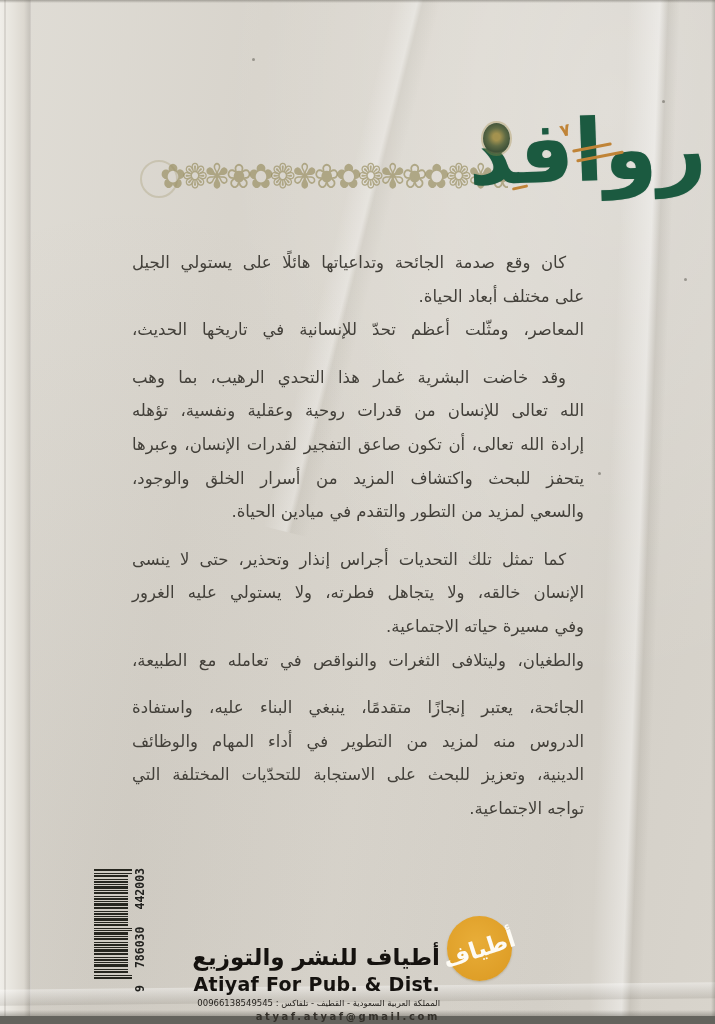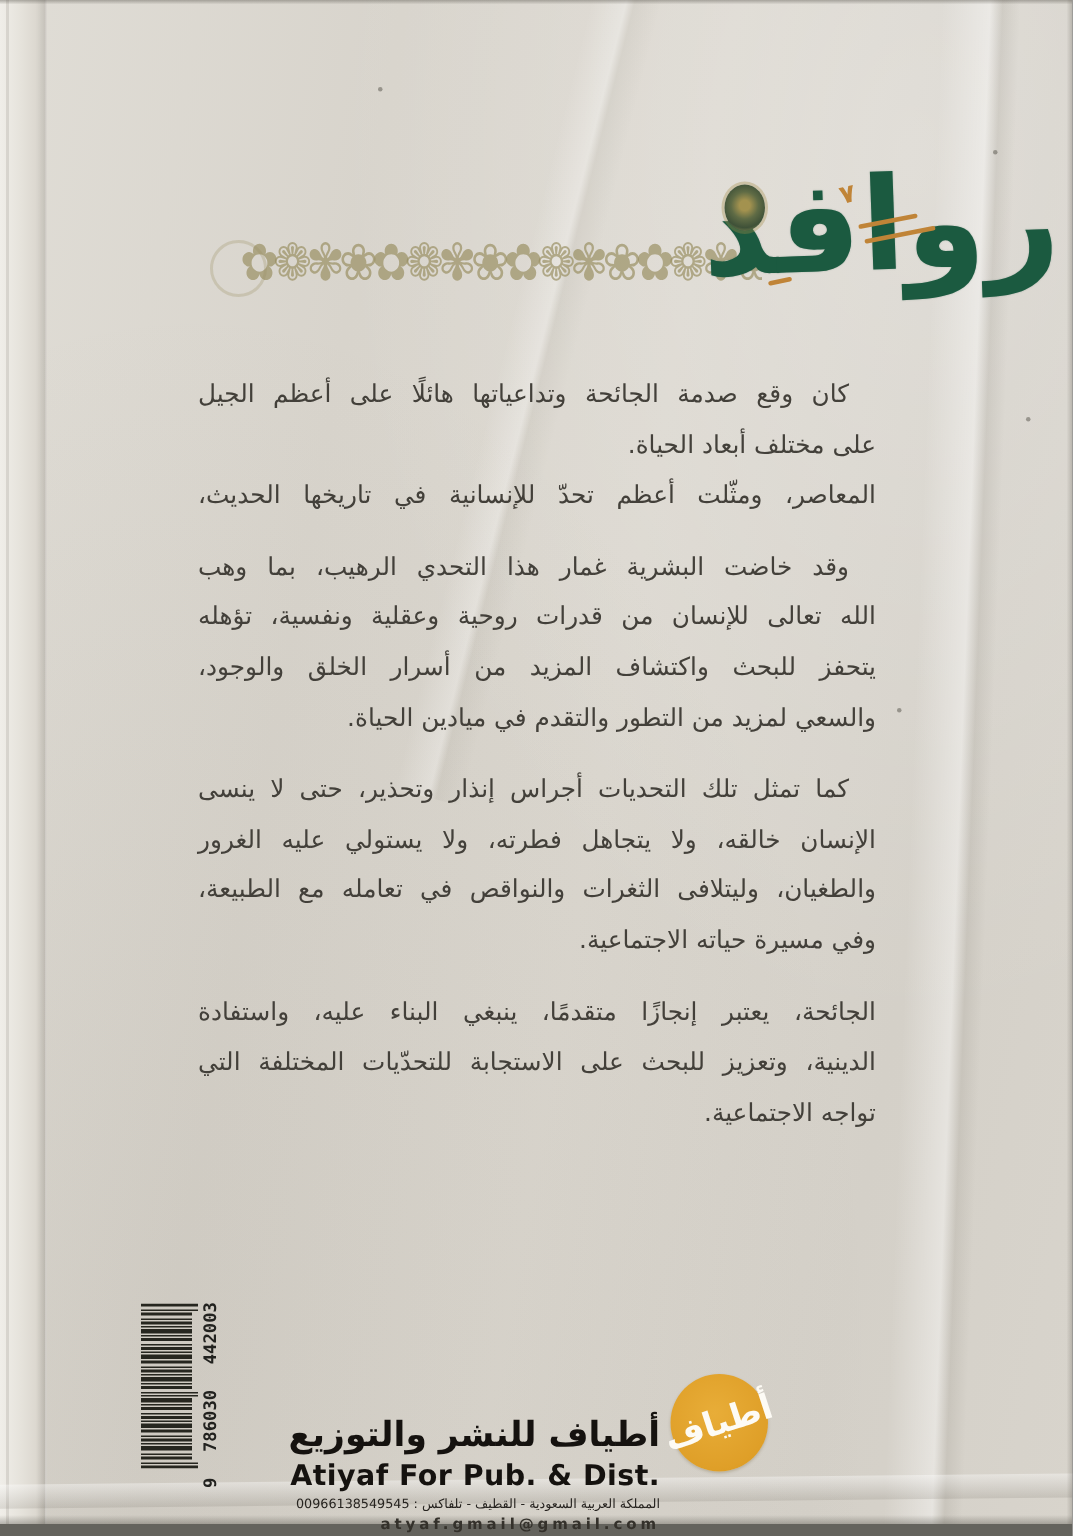--- a/index.html
+++ b/index.html
@@ -91,38 +91,40 @@
   <div class="ornament-band">✿❁✾❀✿❁✾❀✿❁✾❀✿❁✾❀✿❁✾❀</div>
   <div class="brand-word">روافد</div>
   <div class="medallion"></div>
   <div class="gold-chevron">٧</div>
   <div class="gold-slash s1"></div>
   <div class="gold-slash s2"></div>
   <div class="gold-dash"></div>
 
   <div class="body-text">
     <div class="para">
-      <div class="line first">كان وقع صدمة الجائحة وتداعياتها هائلًا على أعظم الجيل</div>
+      <div class="line first">كان وقع صدمة الجائحة وتداعياتها هائلًا على يستولي الجيل</div>
       <div class="line last">على مختلف أبعاد الحياة.</div>
       <div class="line">المعاصر، ومثّلت أعظم تحدّ للإنسانية في تاريخها الحديث،</div>
     </div>
     <div class="para">
       <div class="line first">وقد خاضت البشرية غمار هذا التحدي الرهيب، بما وهب</div>
       <div class="line">الله تعالى للإنسان من قدرات روحية وعقلية ونفسية، تؤهله</div>
+      <div class="line">إرادة الله تعالى، أن تكون صاعق التفجير لقدرات الإنسان، وعبرها</div>
       <div class="line">يتحفز للبحث واكتشاف المزيد من أسرار الخلق والوجود،</div>
       <div class="line last">والسعي لمزيد من التطور والتقدم في ميادين الحياة.</div>
     </div>
     <div class="para">
       <div class="line first">كما تمثل تلك التحديات أجراس إنذار وتحذير، حتى لا ينسى</div>
       <div class="line">الإنسان خالقه، ولا يتجاهل فطرته، ولا يستولي عليه الغرور</div>
+      <div class="line last">وفي مسيرة حياته الاجتماعية.</div>
       <div class="line">والطغيان، وليتلافى الثغرات والنواقص في تعامله مع الطبيعة،</div>
-      <div class="line last">وفي مسيرة حياته الاجتماعية.</div>
     </div>
     <div class="para">
       <div class="line">الجائحة، يعتبر إنجازًا متقدمًا، ينبغي البناء عليه، واستفادة</div>
+      <div class="line">الدروس منه لمزيد من التطوير في أداء المهام والوظائف</div>
       <div class="line">الدينية، وتعزيز للبحث على الاستجابة للتحدّيات المختلفة التي</div>
       <div class="line last">تواجه الاجتماعية.</div>
     </div>
   </div>
 
   <div class="barcode-wrap">
     <div class="barcode">
       <svg class="bc-bars" width="110" height="38" viewBox="0 0 110 38">
         <g fill="#26261f">
           <rect x="0" y="0" width="2" height="38"></rect>
@@ -170,19 +172,19 @@
         <span>786030</span>
         <span>442003</span>
       </div>
     </div>
   </div>
 
   <div class="publisher">
     <div class="pub-ar">أطياف للنشر والتوزيع</div>
     <div class="pub-en">Atiyaf For Pub. &amp; Dist.</div>
     <div class="pub-contact">المملكة العربية السعودية - القطيف - تلفاكس : 00966138549545</div>
-    <div class="pub-email">atyaf.gmail@gmail.com</div>
+    <div class="pub-email">atyaf.atyaf@gmail.com</div>
   </div>
   <div class="pub-seal">
     <span>أطياف</span>
   </div>
 
 </div>
 
 </body></html>

